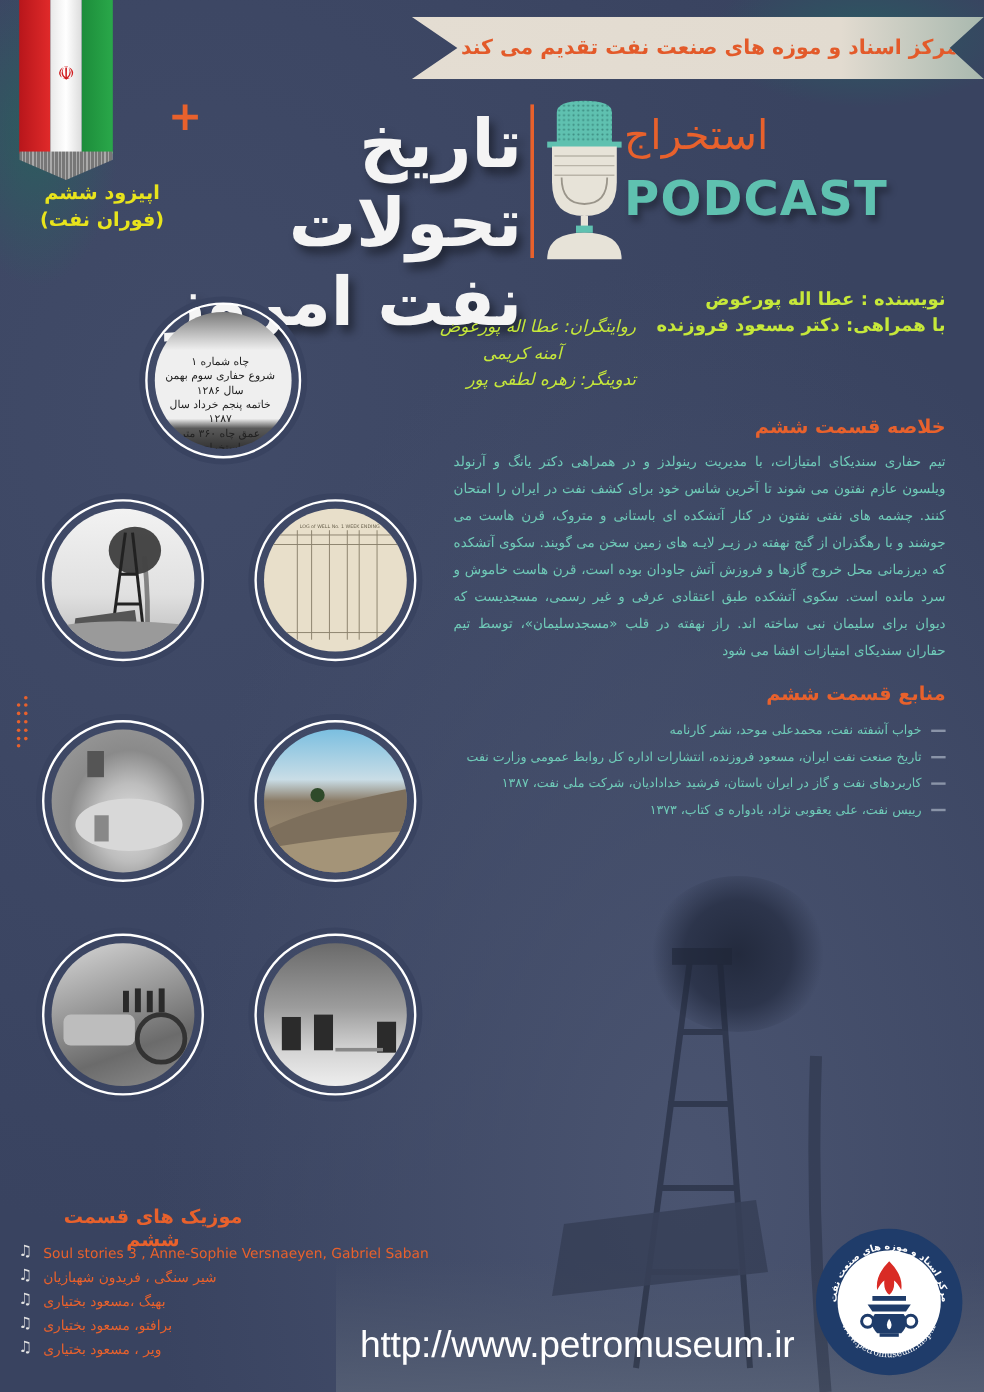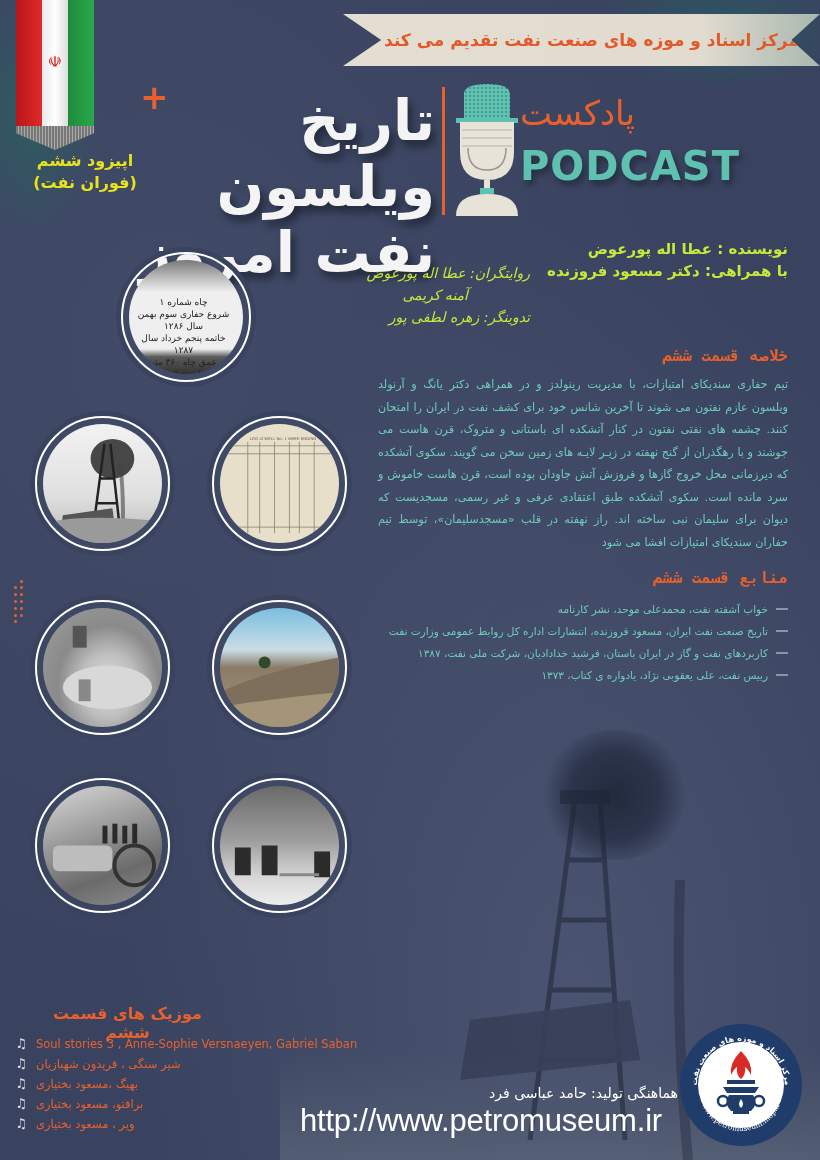--- a/index.html
+++ b/index.html
@@ -143,21 +143,21 @@
   .img-engine { background: linear-gradient(160deg,#d8d8d8 0%,#9a9a9a 40%,#6b6b6b 70%,#8e8e8e 100%); }
   .img-camp { background: linear-gradient(180deg,#6a6a6a 0%,#9c9c9c 45%,#d4d4d4 75%,#eeeeee 100%); }
 
   
   .dots { position: absolute; left: 14px; top: 580px; width: 12px; height: 40px; }
   .dots i { position: absolute; width: 3px; height: 3px; background: #e8612c; border-radius: 50%; }
 
   
   .section-title {
     position: absolute; direction: rtl; 
-    color: #e8612c; font-weight: bold; font-size: 16px; font-family: Liberation Mono, monospace;
+    color: #e8612c; font-weight: bold; font-size: 16px;
   }
   .summary-title { right: 32px; top: 346px; }
   .summary-body {
     position: absolute; right: 32px; top: 374px; width: 410px;
     direction: rtl; text-align: justify;
     color: #6fcab8; font-size: 11.2px; line-height: 22.5px;
   }
   .sources-title { right: 32px; top: 568px; }
   .sources-list {
     position: absolute; right: 32px; top: 598px; width: 420px;
@@ -225,21 +225,21 @@
     </div>
     <div class="flag-tip"></div>
   </div>
 
   <div class="ribbon">
     <span class="ribbon-text">مرکز اسناد و موزه های صنعت نفت تقدیم می کند</span>
   </div>
 
   <div class="plus-sign">+</div>
   <div class="main-title">
-    <div>تاریخ ویلسون</div>
+    <div>تاریخ تحولات</div>
     <div>نفت امروز</div>
   </div>
   <div class="episode">
     <div>اپیزود ششم</div>
     <div>(فوران نفت)</div>
   </div>
 
   <div class="orange-bar"></div>
   <svg class="mic" viewBox="0 0 70 136">
     <defs>
@@ -254,21 +254,21 @@
     <g stroke="#b9b4a8" stroke-width="1.2">
       <line x1="10" y1="48" x2="60" y2="48"></line>
       <line x1="10" y1="56" x2="60" y2="56"></line>
       <line x1="10" y1="64" x2="60" y2="64"></line>
     </g>
     <path d="M16 66 Q16 88 35 88 Q54 88 54 66" stroke="#9a958a" stroke-width="1.5" fill="none"></path>
     <rect x="32" y="98" width="6" height="10" fill="#e7e3d8"></rect>
     <rect x="28" y="106" width="14" height="6" fill="#5fc1b0"></rect>
     <path d="M4 134 Q4 112 35 112 Q66 112 66 134 Z" fill="#e7e3d8"></path>
   </svg>
-  <div class="podcast-fa">پادکست</div>
+  <div class="podcast-fa">استخراج</div>
   <div class="podcast-en">PODCAST</div>
 
   <div class="credits-right">
     <div>نویسنده : عطا اله پورعوض</div>
     <div>با همراهی: دکتر مسعود فروزنده</div>
   </div>
   <div class="credits-left">
     <div>روایتگران: عطا اله پورعوض</div>
     <div style="padding-right:62px;">آمنه کریمی</div>
     <div>تدوینگر: زهره لطفی پور</div>
@@ -419,21 +419,20 @@
     <li>
         <span class="note">♫</span>
         <span class="txt">برافتو، مسعود بختیاری</span>
       </li>
     <li>
         <span class="note">♫</span>
         <span class="txt">ویر ، مسعود بختیاری</span>
       </li>
   </ul>
 
-  <div class="producer">هماهنگی تولید: حامد عباسی فرد</div>
   <div class="url">http://www.petromuseum.ir</div>
 
   <svg class="logo" viewBox="0 0 124 124">
     <defs>
       <path id="arcTop" d="M18 62 A44 44 0 0 1 106 62"></path>
       <path id="arcBot" d="M20 66 A42 42 0 0 0 104 66"></path>
     </defs>
     <circle cx="62" cy="62" r="61" fill="#1f3c6a"></circle>
     <circle cx="62" cy="62" r="43" fill="#ffffff"></circle>
     <text font-size="8" fill="#ffffff" font-weight="bold"><textPath href="#arcTop" startOffset="50%" text-anchor="middle">مرکز اسناد و موزه های صنعت نفت</textPath></text>

